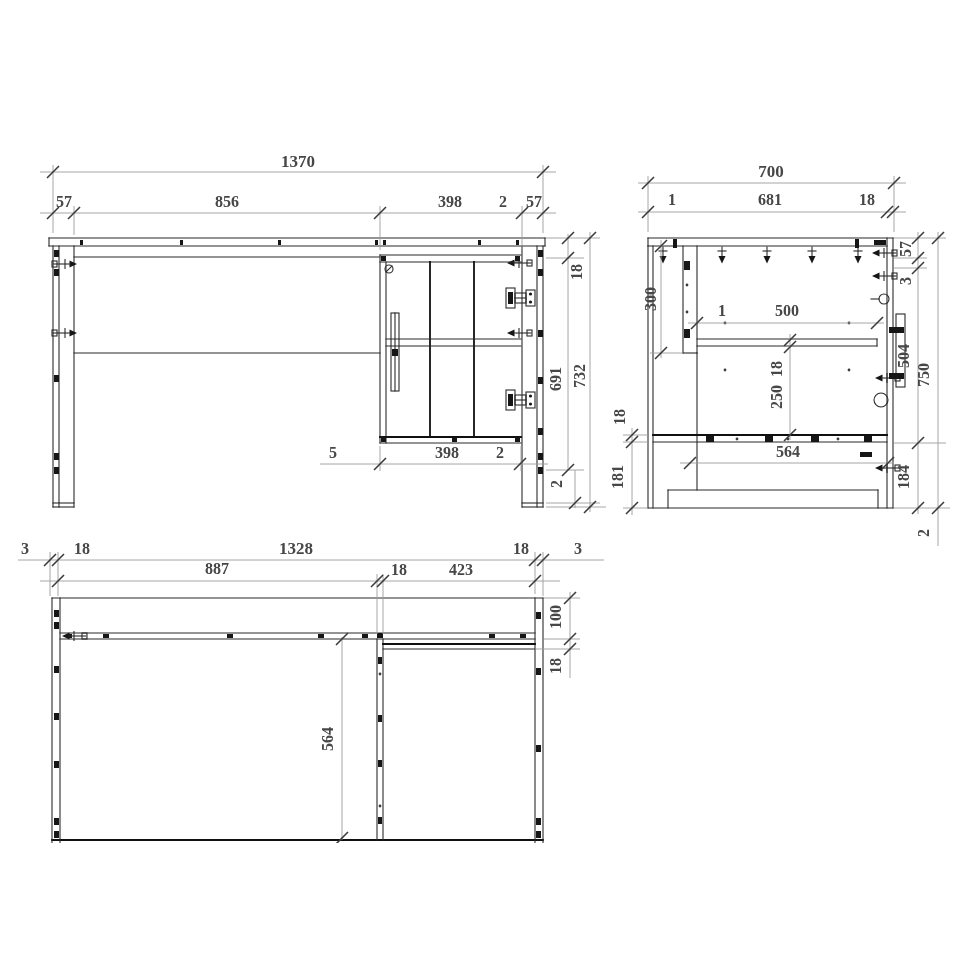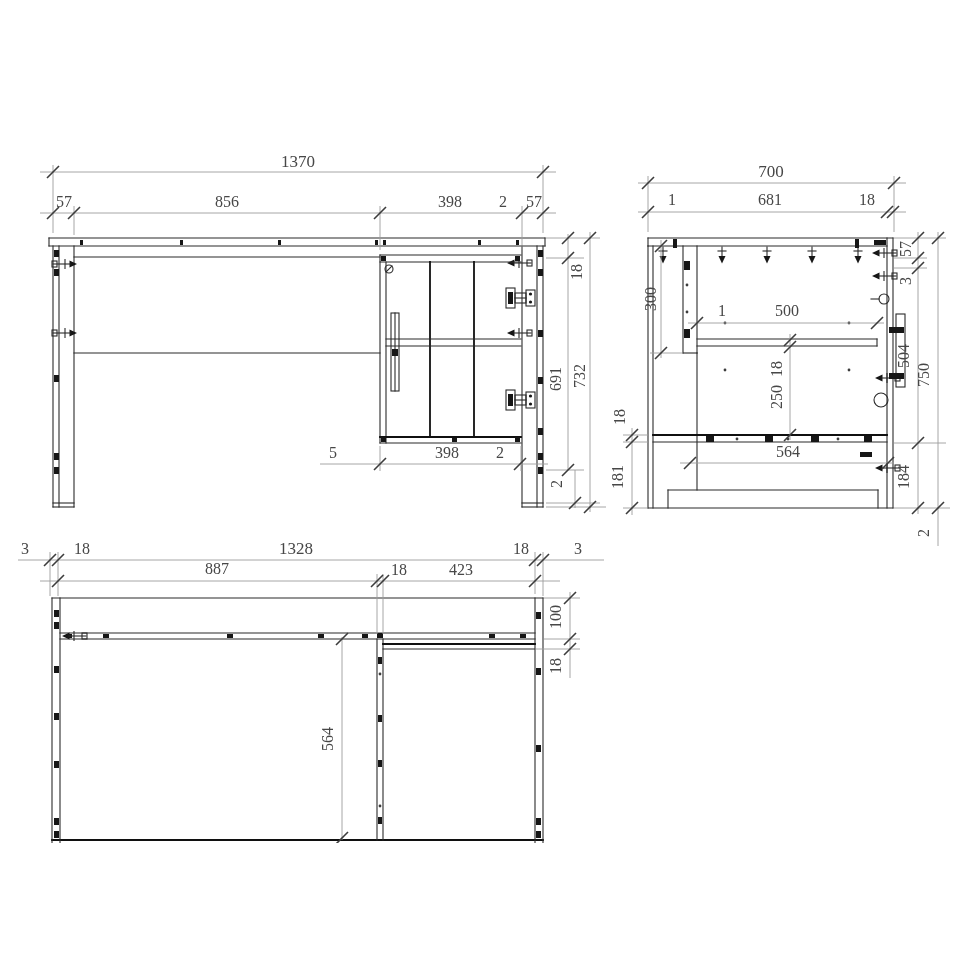--- a/index.html
+++ b/index.html
@@ -1,17 +1,17 @@
 <!DOCTYPE html>
 <html><head>
 <meta charset="utf-8">
 <style>
   html,body{margin:0;padding:0;background:#ffffff;}
   .page{position:relative;width:970px;height:843px;background:#ffffff;overflow:hidden;
-        font-family:"Liberation Serif", serif;}
+        font-family:"Liberation Serif", serif;font-weight:bold;}
   svg{display:block;}
   .s{stroke:#2b2b2b;stroke-width:1.1;fill:none;stroke-linecap:square;}
   .k{stroke:#101010;stroke-width:1.8;fill:none;stroke-linecap:square;}
   .d{stroke:#9c9c9c;stroke-width:0.9;fill:none;}
   .t{stroke:#3c3c3c;stroke-width:1.6;fill:none;}
   .blk{fill:#161616;stroke:none;}
   .dot{fill:#3c3c3c;stroke:none;}
   text{fill:#474747;font-family:"Liberation Serif", serif;font-size:16px;}
   text.big{font-size:17px;}
 </style>

